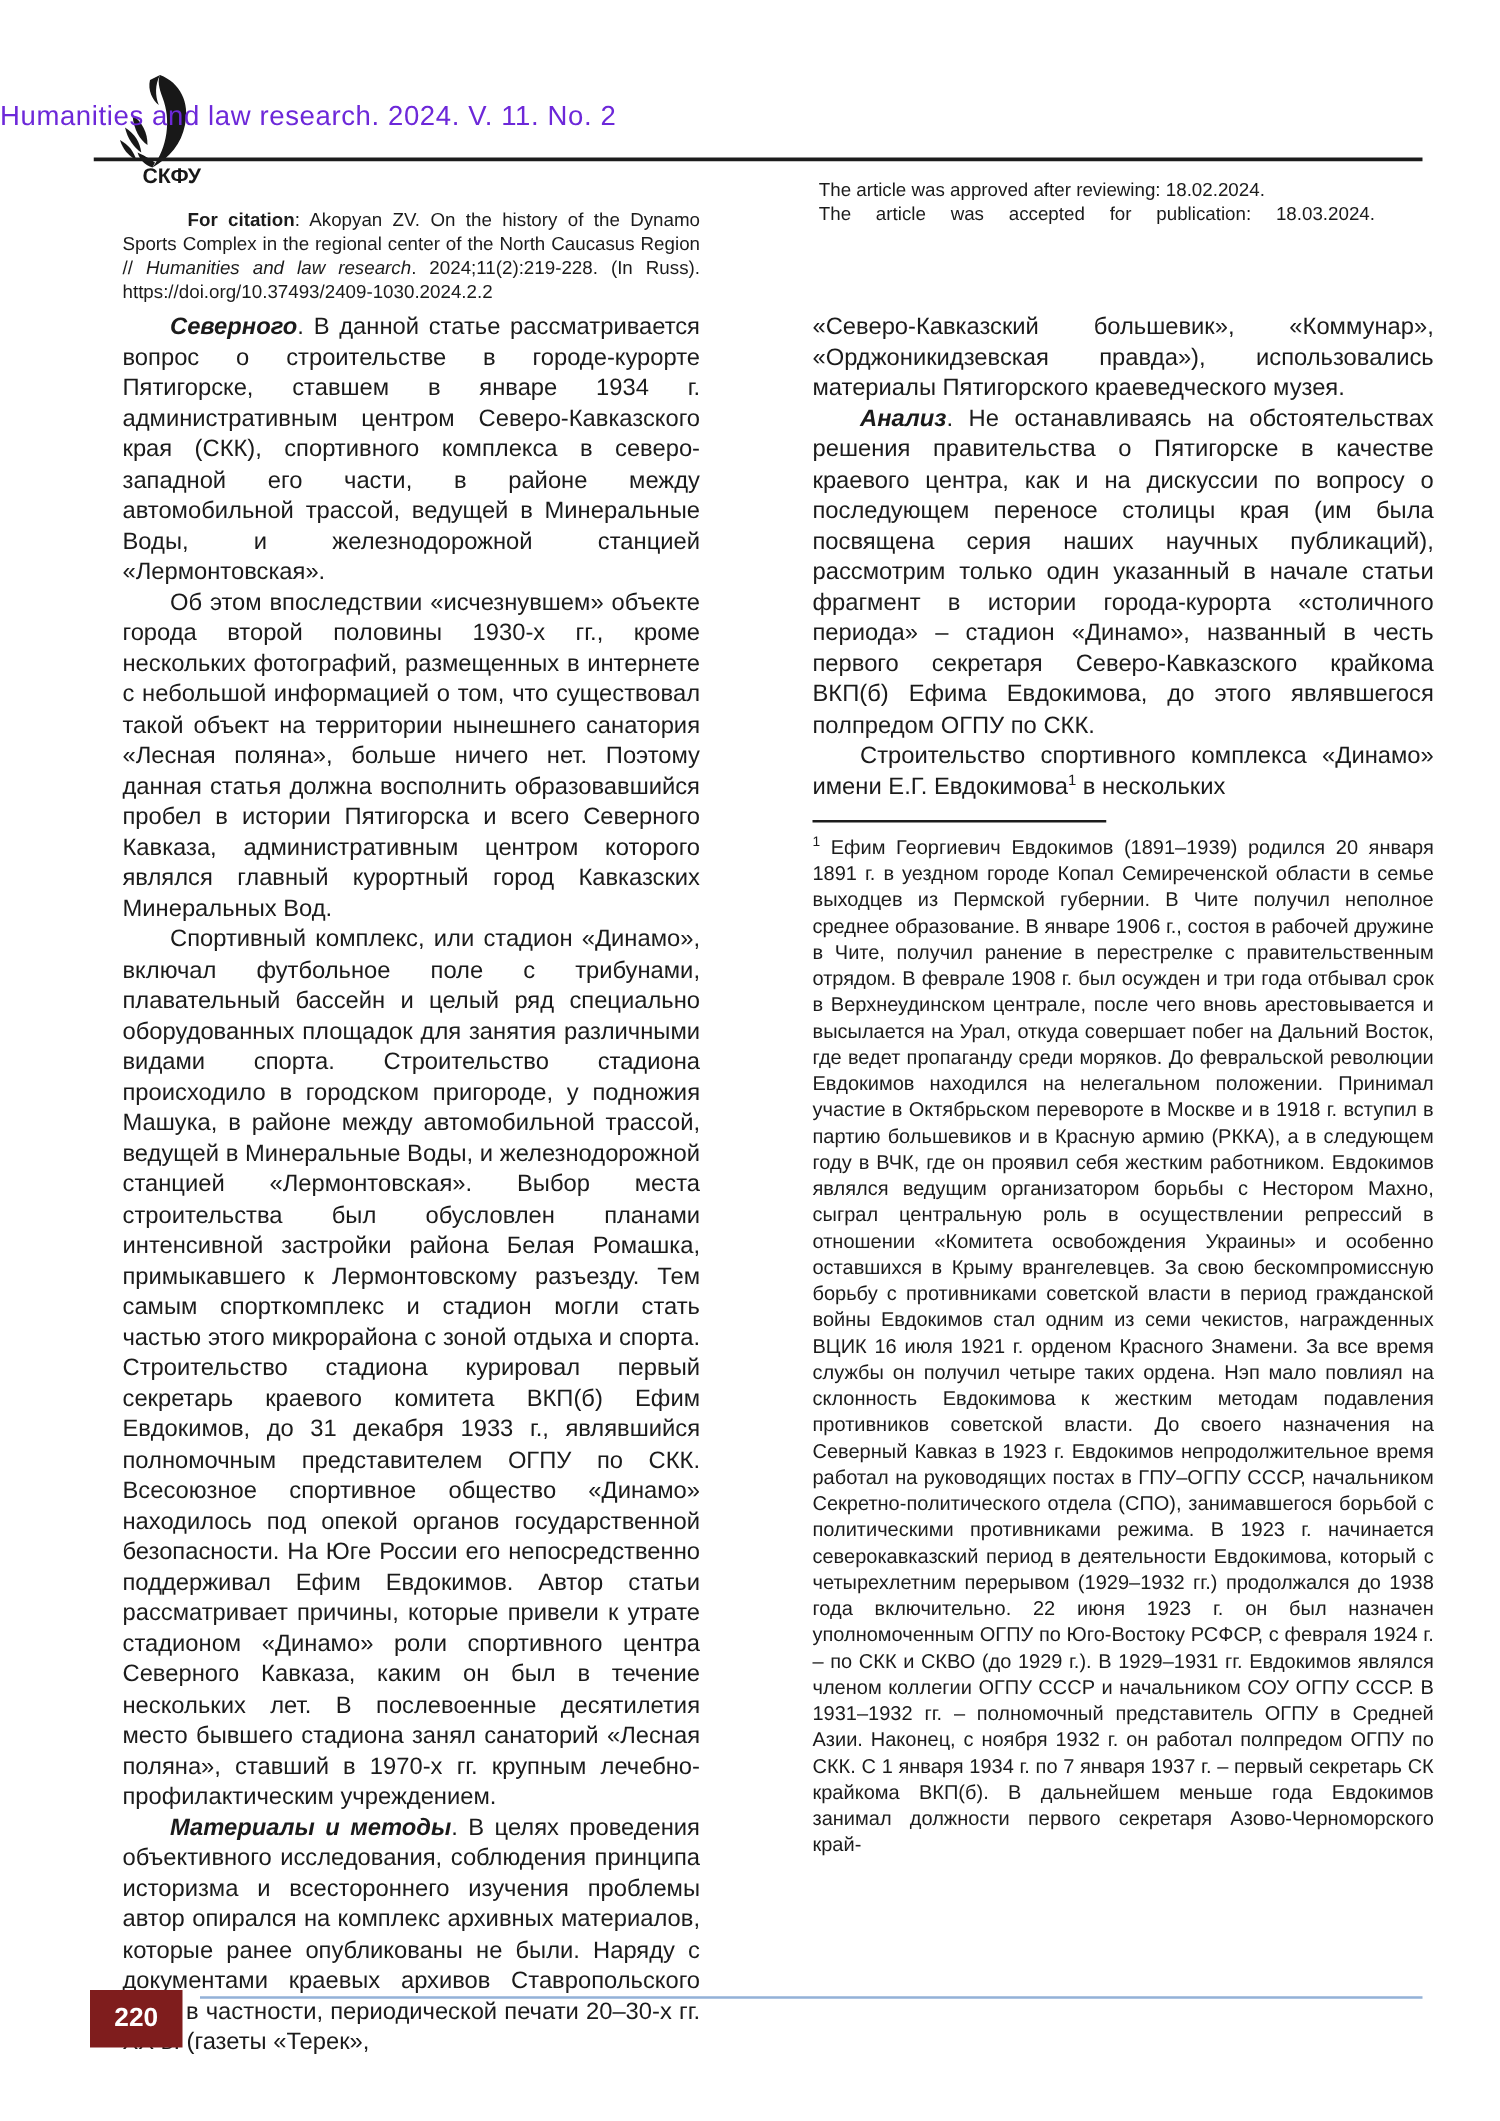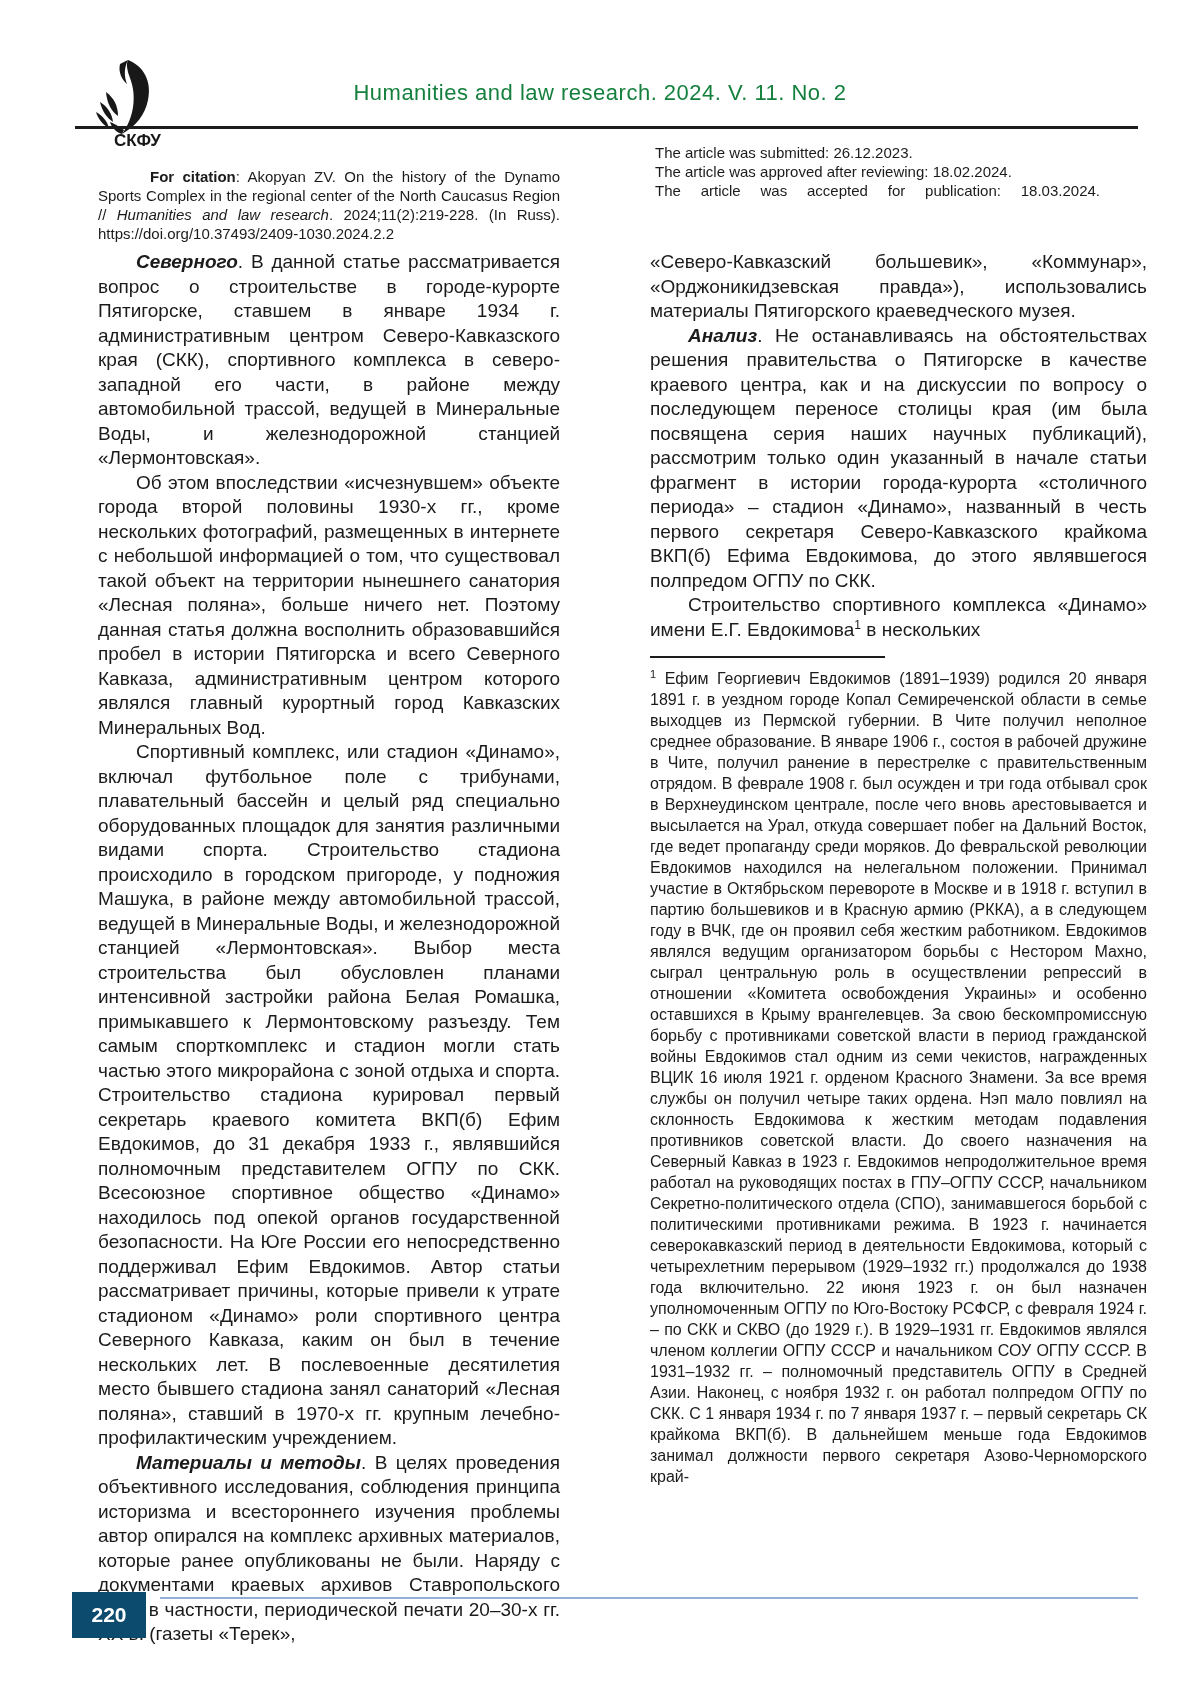--- a/index.html
+++ b/index.html
@@ -12,23 +12,23 @@
     color:#1b1b1b;
     overflow:hidden;
   }
   
   .logo{
     position:absolute; left:84px; top:58px; width:96px; height:92px;
   }
   .logo svg{display:block;}
   .journal-title{
     position:absolute; left:0; top:80px; width:1200px;
-    text-align:center;
+    text-align:left;
     font-size:22px; letter-spacing:0.5px;
-    color:#15803d;
+    color:#6d28d9;
   }
   .header-rule{
     position:absolute; left:75px; top:126px; width:1063px; height:3px;
     background:#1c1c1c;
   }
   
   .cite-block{
     position:absolute; top:143px;
     font-size:15px; line-height:19px;
     text-align:justify;
@@ -61,21 +61,21 @@
   .footnote{
     font-family:Liberation Sans, sans-serif;
     font-size:16px; line-height:21px;
     text-align:justify;
     hyphens:auto; -webkit-hyphens:auto;
   }
   .fn-marker{font-size:11px; line-height:0; vertical-align:super;}
   
   .page-num-box{
     position:absolute; left:72px; top:1592px; width:74px; height:46px;
-    background:#0c4a6e;
+    background:#7f1d1d;
     display:flex; align-items:center; justify-content:center;
     color:#ffffff; font-weight:bold; font-size:21px;
   }
   .footer-rule{
     position:absolute; left:160px; top:1597px; width:978px; height:2px;
     background:#93b1d7;
   }
 </style>
 </head>
 <body>
@@ -96,21 +96,20 @@
       <path d="M38 76 C32 74 28 70 26 64 C33 67 37 70 40 72 Z" fill="#181818"></path>
       <text x="30" y="88" font-family="Liberation Sans, sans-serif" font-size="17" font-weight="bold" fill="#181818">СКФУ</text>
     </svg>
   </div>
   <div class="journal-title">Humanities and law research. 2024. V. 11. No. 2</div>
   <div class="header-rule"></div>
 
   <div class="cite-block cite-left cite-indent"><span class="b">For citation</span><span>: Akopyan ZV. On the history of the Dynamo Sports Complex in the regional center of the North Caucasus Region // </span><span class="i">Humanities and law research</span><span>. 2024;11(2):219-228. (In Russ). https://doi.org/10.37493/2409-1030.2024.2.2</span></div>
 
   <div class="cite-block cite-right">
-    <div class="meta-line">The article was submitted: 26.12.2023.</div>
     <div class="meta-line">The article was approved after reviewing: 18.02.2024.</div>
     <div class="meta-line-just">The article was accepted for publication: 18.03.2024.</div>
   </div>
 
   <div class="col col-left">
     <p class="body-p"><span class="lead">Северного</span><span>. В данной статье рассматривается вопрос о строительстве в городе-курорте Пятигорске, ставшем в январе 1934 г. административным центром Северо-Кавказского края (СКК), спортивного комплекса в северо-западной его части, в районе между автомобильной трассой, ведущей в Минеральные Воды, и железнодорожной станцией «Лермонтовская».</span></p>
     <p class="body-p"><span>Об этом впоследствии «исчезнувшем» объекте города второй половины 1930-х гг., кроме нескольких фотографий, размещенных в интернете с небольшой информацией о том, что существовал такой объект на территории нынешнего санатория «Лесная поляна», больше ничего нет. Поэтому данная статья должна восполнить образовавшийся пробел в истории Пятигорска и всего Северного Кавказа, административным центром которого являлся главный курортный город Кавказских Минеральных Вод.</span></p>
     <p class="body-p"><span>Спортивный комплекс, или стадион «Динамо», включал футбольное поле с трибунами, плавательный бассейн и целый ряд специально оборудованных площадок для занятия различными видами спорта. Строительство стадиона происходило в городском пригороде, у подножия Машука, в районе между автомобильной трассой, ведущей в Минеральные Воды, и железнодорожной станцией «Лермонтовская». Выбор места строительства был обусловлен планами интенсивной застройки района Белая Ромашка, примыкавшего к Лермонтовскому разъезду. Тем самым спорткомплекс и стадион могли стать частью этого микрорайона с зоной отдыха и спорта. Строительство стадиона курировал первый секретарь краевого комитета ВКП(б) Ефим Евдокимов, до 31 декабря 1933 г., являвшийся полномочным представителем ОГПУ по СКК. Всесоюзное спортивное общество «Динамо» находилось под опекой органов государственной безопасности. На Юге России его непосредственно поддерживал Ефим Евдокимов. Автор статьи рассматривает причины, которые привели к утрате стадионом «Динамо» роли спортивного центра Северного Кавказа, каким он был в течение нескольких лет. В послевоенные десятилетия место бывшего стадиона занял санаторий «Лесная поляна», ставший в 1970-х гг. крупным лечебно-профилактическим учреждением.</span></p>
     <p class="body-p"><span class="lead">Материалы и методы</span><span>. В целях проведения объективного исследования, соблюдения принципа историзма и всестороннего изучения проблемы автор опирался на комплекс архивных материалов, которые ранее опубликованы не были. Наряду с документами краевых архивов Ставропольского края, в частности, периодической печати 20–30-х гг. XX в. (газеты «Терек»,</span></p>
   </div>

